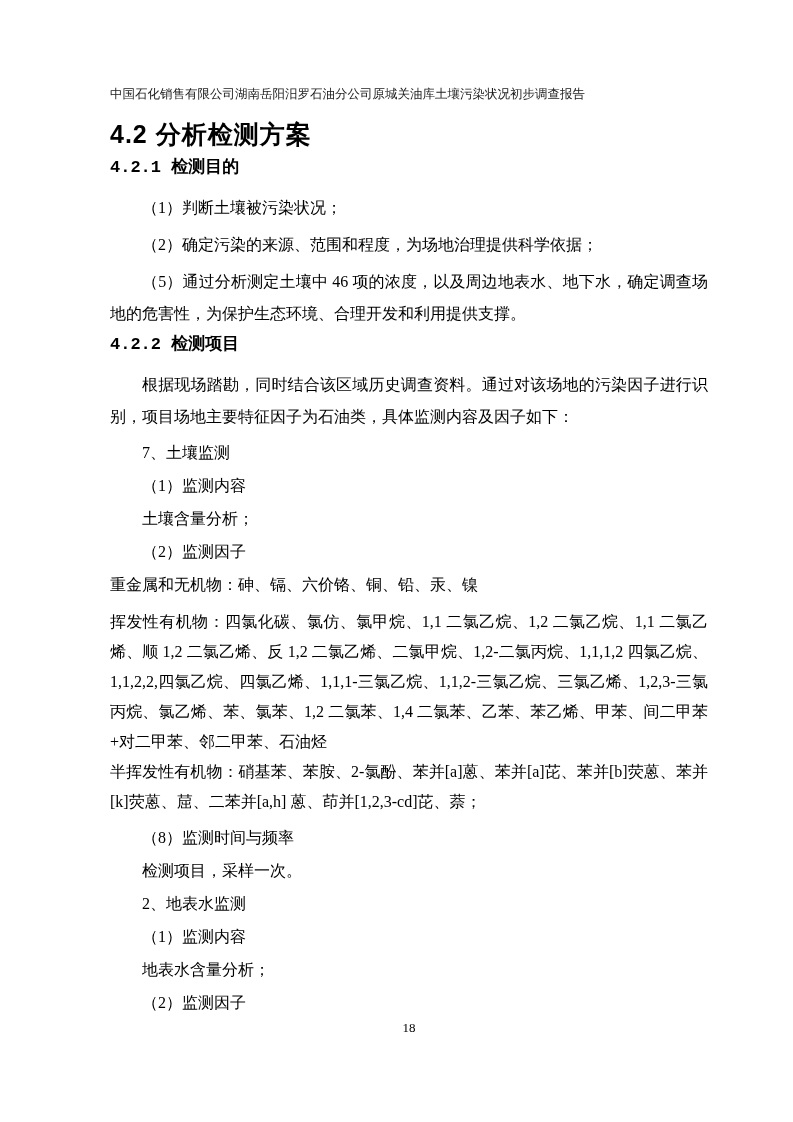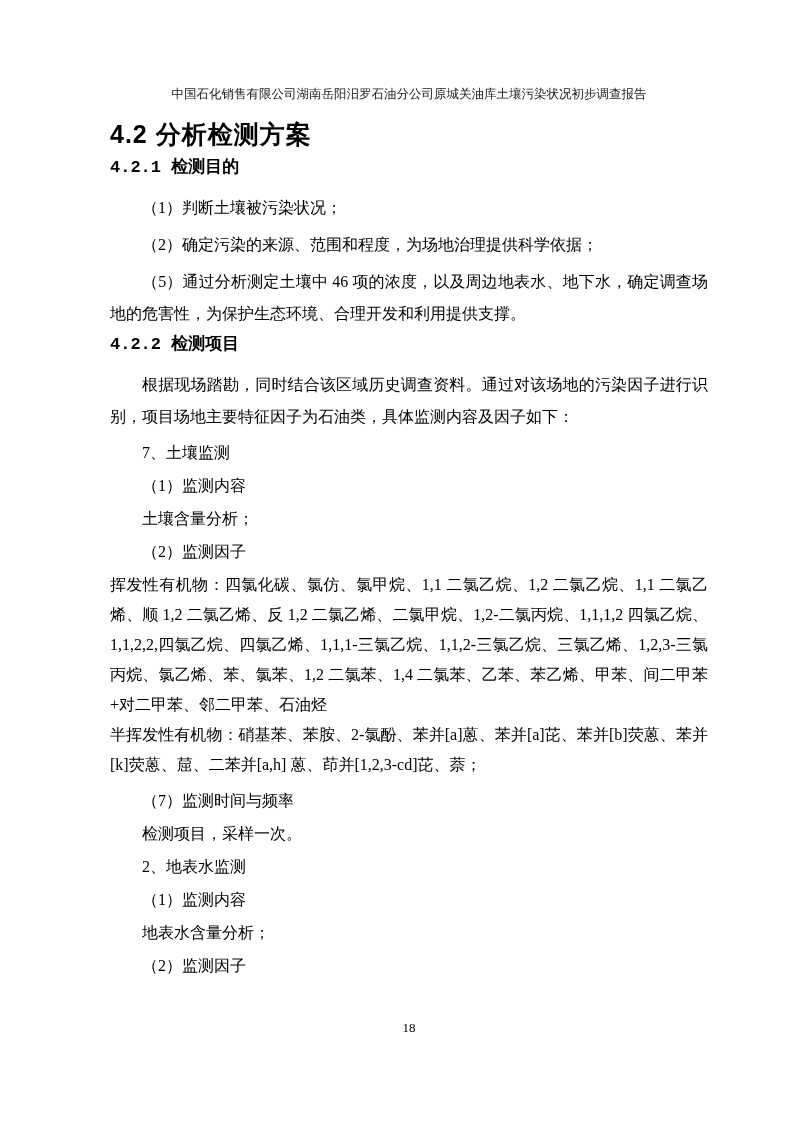--- a/index.html
+++ b/index.html
@@ -14,21 +14,21 @@
     background: #ffffff;
     color: #000000;
     font-family: "Liberation Serif", serif;
     overflow: hidden;
   }
   .page-header {
     position: absolute;
     top: 86px;
     left: 110px;
     width: 598px;
-    text-align: center;
+    text-align: left;
     font-size: 12.5px;
     line-height: 16px;
     color: #1a1a1a;
   }
   .doc-body {
     position: absolute;
     top: 120px;
     left: 110px;
     width: 598px;
   }
@@ -98,23 +98,24 @@
       <div class="h2">4.2.1 检测目的</div>
       <div class="para">（1）判断土壤被污染状况；</div>
       <div class="para">（2）确定污染的来源、范围和程度，为场地治理提供科学依据；</div>
       <div class="para">（5）通过分析测定土壤中 46 项的浓度，以及周边地表水、地下水，确定调查场地的危害性，为保护生态环境、合理开发和利用提供支撑。</div>
       <div class="h2 h2-later">4.2.2 检测项目</div>
       <div class="para">根据现场踏勘，同时结合该区域历史调查资料。通过对该场地的污染因子进行识别，项目场地主要特征因子为石油类，具体监测内容及因子如下：</div>
       <div class="item">7、土壤监测</div>
       <div class="item">（1）监测内容</div>
       <div class="item">土壤含量分析；</div>
       <div class="item">（2）监测因子</div>
+      <div class="factor factor-lead">重金属和无机物：砷、镉、六价铬、铜、铅、汞、镍</div>
       <div class="factor">挥发性有机物：四氯化碳、氯仿、氯甲烷、1,1 二氯乙烷、1,2 二氯乙烷、1,1 二氯乙烯、顺 1,2 二氯乙烯、反 1,2 二氯乙烯、二氯甲烷、1,2-二氯丙烷、1,1,1,2 四氯乙烷、1,1,2,2,四氯乙烷、四氯乙烯、1,1,1-三氯乙烷、1,1,2-三氯乙烷、三氯乙烯、1,2,3-三氯丙烷、氯乙烯、苯、氯苯、1,2 二氯苯、1,4 二氯苯、乙苯、苯乙烯、甲苯、间二甲苯+对二甲苯、邻二甲苯、石油烃</div>
       <div class="factor">半挥发性有机物：硝基苯、苯胺、2-氯酚、苯并[a]蒽、苯并[a]芘、苯并[b]荧蒽、苯并[k]荧蒽、䓛、二苯并[a,h] 蒽、茚并[1,2,3-cd]芘、萘；</div>
-      <div class="item item-gap">（7）监测时间与频率</div>
+      <div class="item item-gap">（8）监测时间与频率</div>
       <div class="item">检测项目，采样一次。</div>
       <div class="item">2、地表水监测</div>
       <div class="item">（1）监测内容</div>
       <div class="item">地表水含量分析；</div>
       <div class="item">（2）监测因子</div>
     </div>
 
   <div class="page-footer">18</div>
 </div>
 

